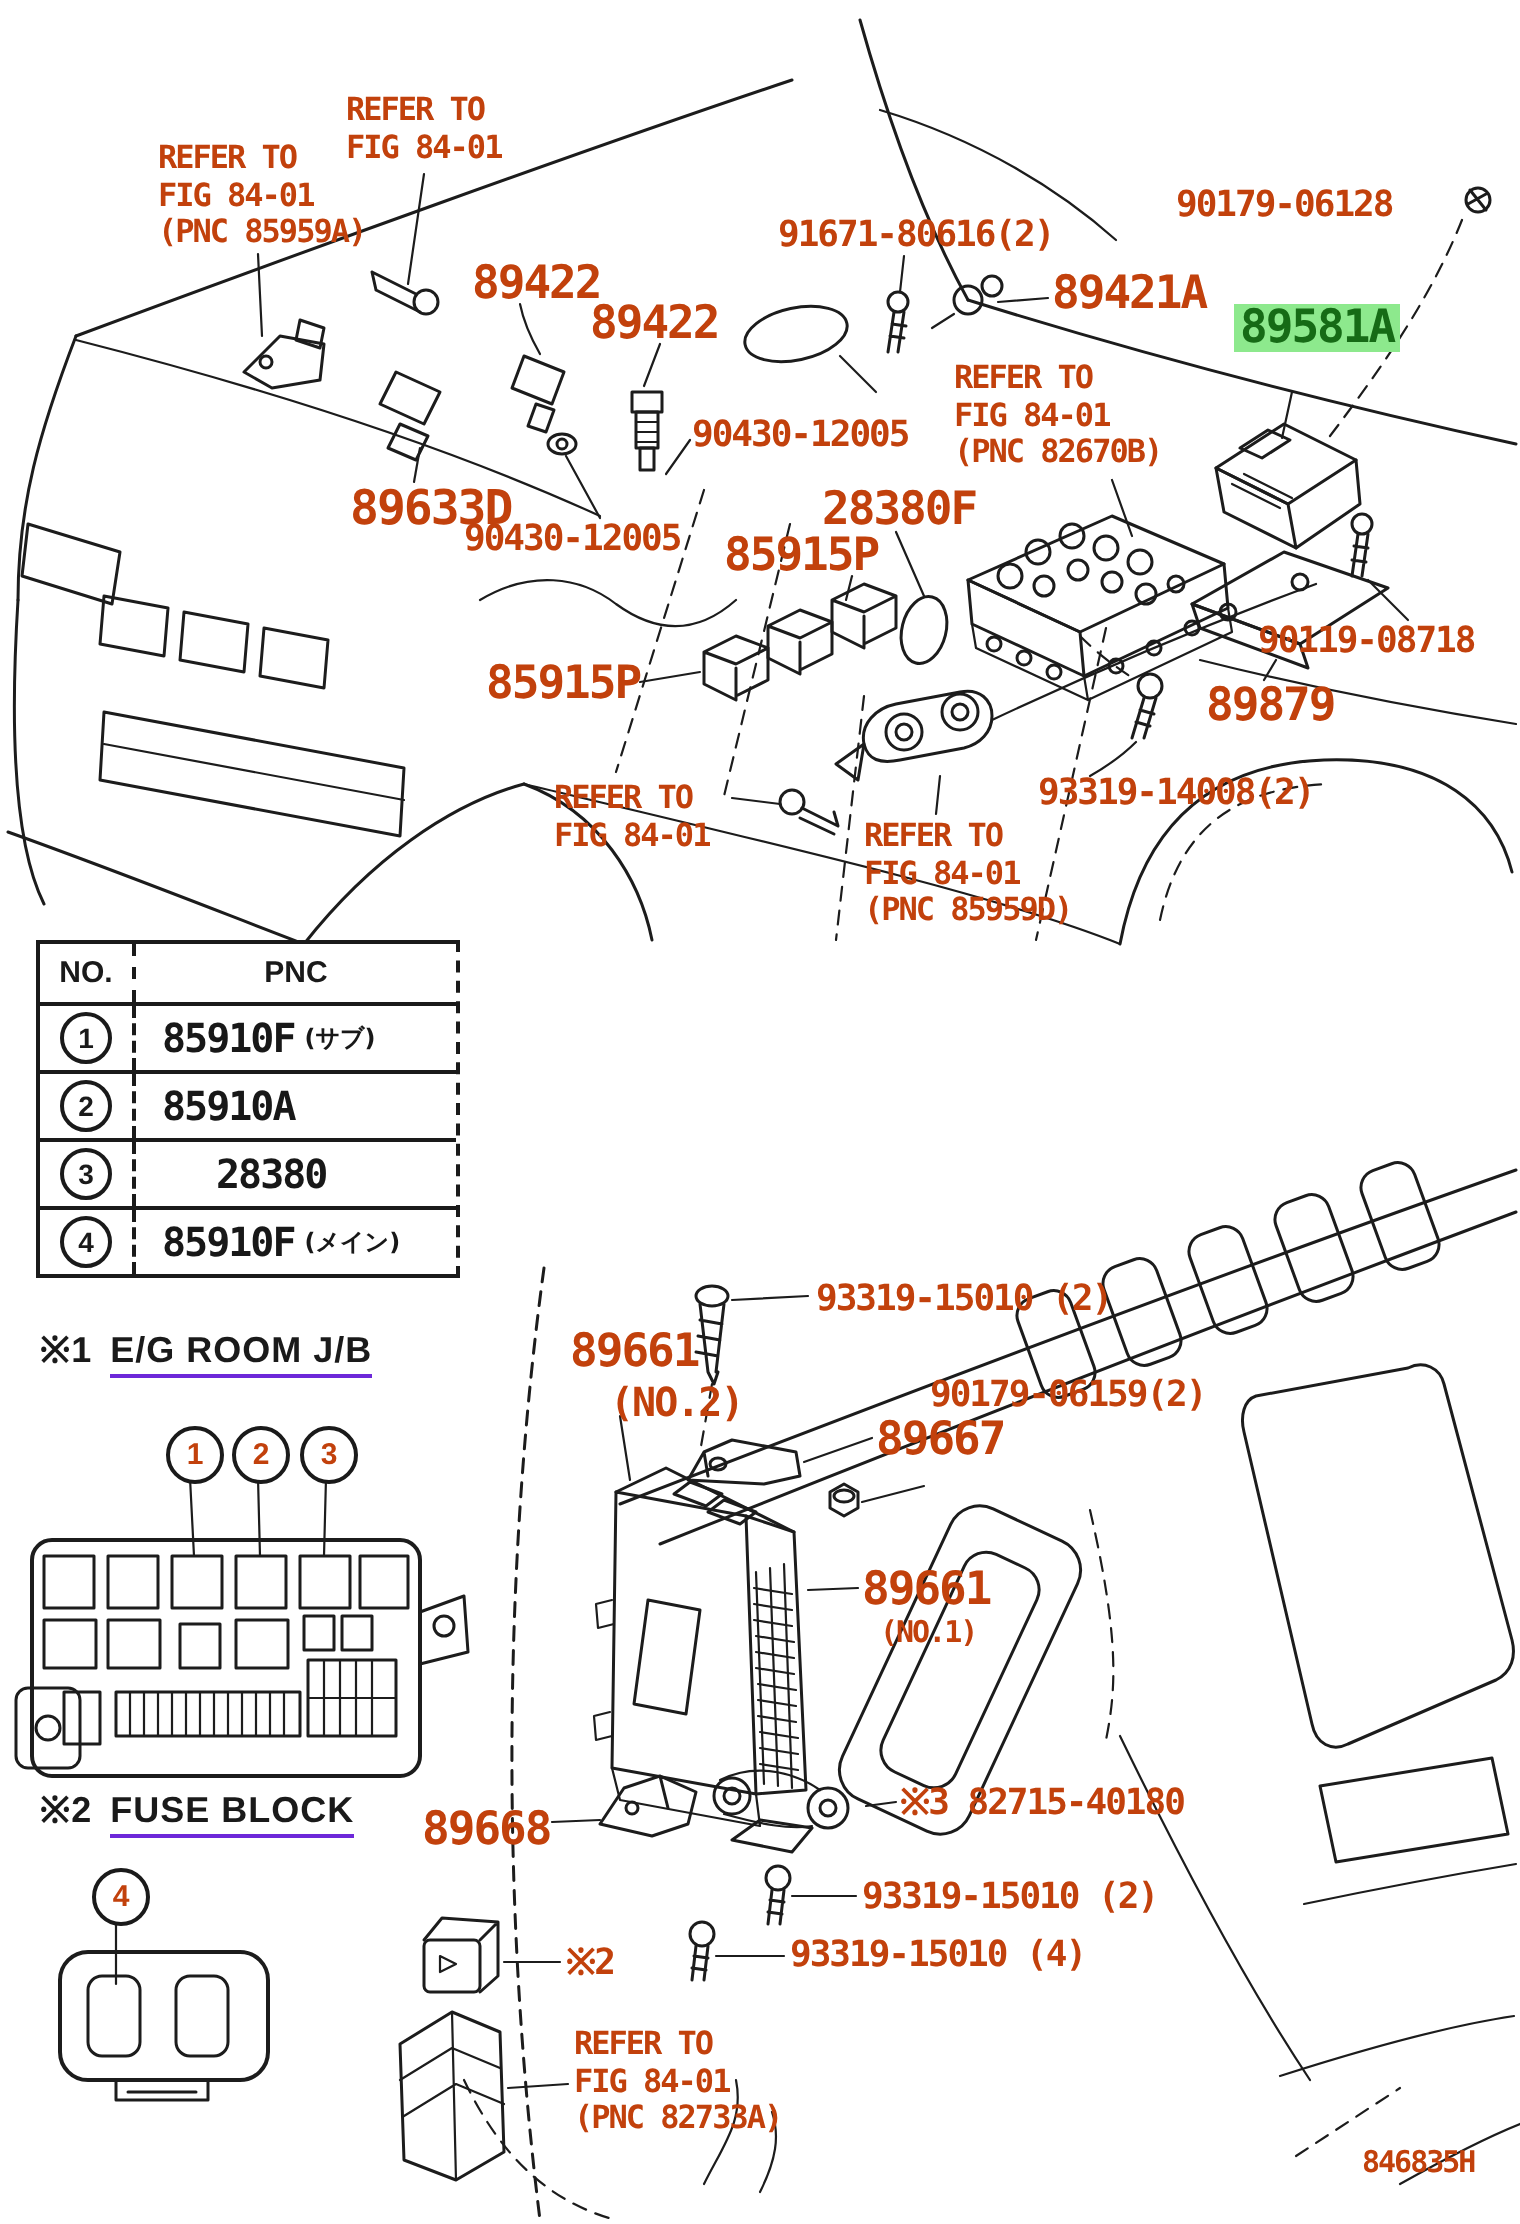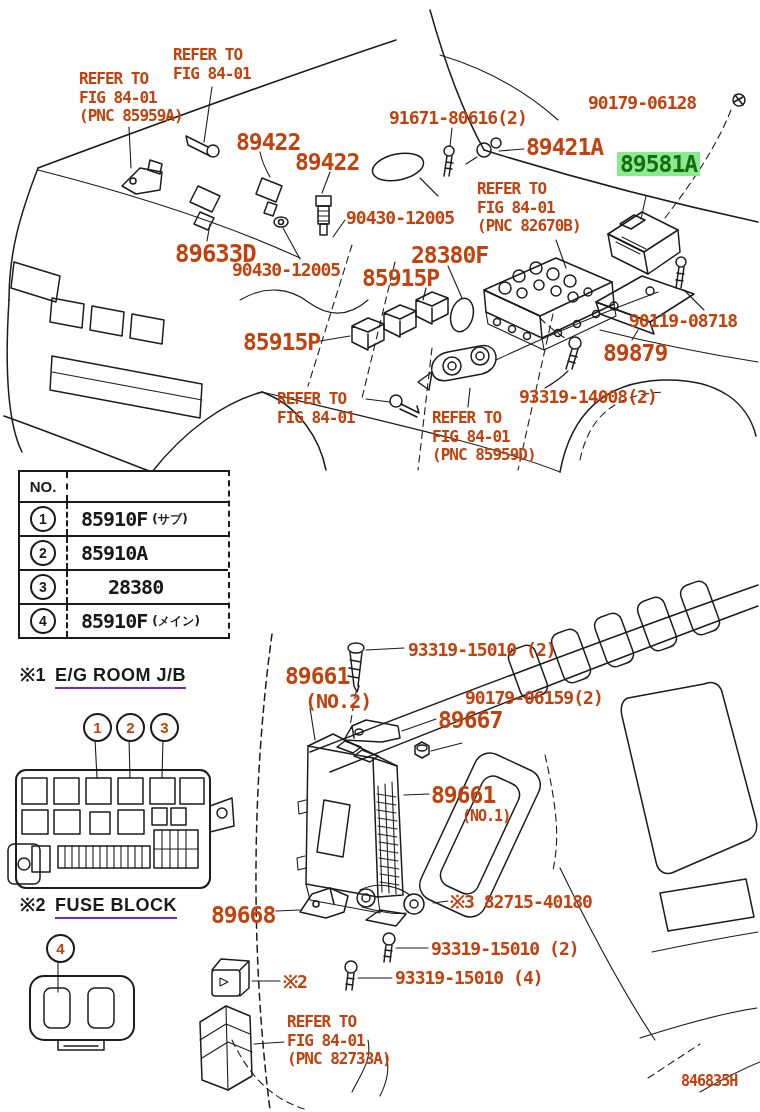--- a/index.html
+++ b/index.html
@@ -13,21 +13,21 @@
   #art .thick{stroke-width:2;}
   .lbl{position:absolute;font-family:"DejaVu Sans Mono",monospace;font-weight:bold;
        color:#c2410c;white-space:pre;line-height:1.16;letter-spacing:-1px;z-index:3;}
   .lbl.hl{background:#8de98d;color:#166b16;padding:0 3px;line-height:1.05;}
   .lbl.co{width:25px;height:25px;border:2.5px solid #1a1a1a;border-radius:50%;
        display:flex;align-items:center;justify-content:center;
        font-family:"Liberation Sans",sans-serif;font-size:15px;letter-spacing:0;background:#fff;}
   
   .pnc-table{position:absolute;left:18px;top:470px;width:208px;border:2.2px solid #1a1a1a;
        border-right:2.2px dashed #1a1a1a;background:#fff;z-index:3;}
-  .t-row{display:flex;border-bottom:2.2px solid #1a1a1a;height:32px;align-items:center;}
+  .t-row{display:flex;border-bottom:2.2px solid #1a1a1a;height:32px;align-items:center;justify-content:flex-end;}
   .t-row:last-child{border-bottom:none;}
   .t-head{height:29px;}
   .c-no{width:46px;flex:none;border-right:2px dashed #1a1a1a;display:flex;align-items:center;
        justify-content:center;height:100%;}
   .c-pnc{flex:1;display:flex;align-items:center;padding-left:13px;height:100%;}
   .h-txt{font-family:"Liberation Sans",sans-serif;font-weight:bold;font-size:15px;color:#1a1a1a;}
   .c-pnc.center{justify-content:center;padding-left:0;}
   .circle-num{width:22px;height:22px;border:2.2px solid #1a1a1a;border-radius:50%;
        display:flex;align-items:center;justify-content:center;
        font-family:"Liberation Sans",sans-serif;font-weight:bold;font-size:14px;color:#1a1a1a;}
@@ -295,20 +295,23 @@
       <path class="thin" d="M254,1044 L284,1042"></path>
       <path class="dash thin" d="M232,1040 C252,1082 278,1102 308,1110"></path>
       <path class="thin" d="M352,1092 C362,1072 372,1060 368,1040 M380,1096 C388,1080 390,1068 386,1056"></path>
     </g>
   </svg>
 
   <div class="pnc-table">
     <div class="t-row t-head">
       <div class="c-no">
           <span class="h-txt">NO.</span>
+        </div>
+      <div class="c-pnc center">
+          <span class="h-txt">PNC</span>
         </div>
     </div>
     <div class="t-row">
       <div class="c-no">
           <span class="circle-num">1</span>
         </div>
       <div class="c-pnc">
           <span class="pnc-val">85910F</span>
           <span class="pnc-note">(サブ)</span>
         </div>
@@ -373,21 +376,21 @@
       <div class="lbl co" style="left: 83px; top: 713px;"><div>1</div></div>
       <div class="lbl co" style="left: 116px; top: 713px;"><div>2</div></div>
       <div class="lbl co" style="left: 150px; top: 713px;"><div>3</div></div>
       <div class="lbl co" style="left: 46px; top: 934px;"><div>4</div></div>
       <div class="lbl" style="left: 408px; top: 640px; font-size: 18px;"><div>93319-15010 (2)</div></div>
       <div class="lbl" style="left: 285px; top: 663px; font-size: 23px;"><div>89661</div></div>
       <div class="lbl" style="left: 289px; top: 690px; font-size: 20px; margin-left: 16px;"><div>(NO.2)</div></div>
       <div class="lbl" style="left: 438px; top: 707px; font-size: 23px;"><div>89667</div></div>
       <div class="lbl" style="left: 465px; top: 688px; font-size: 18px;"><div>90179-06159(2)</div></div>
       <div class="lbl" style="left: 431px; top: 782px; font-size: 23px;"><div>89661</div></div>
-      <div class="lbl" style="left: 462px; top: 808px; font-size: 15px;"><div>(NO.1)</div></div>
+      <div class="lbl" style="left: 440px; top: 808px; font-size: 15px;"><div>(NO.1)</div></div>
       <div class="lbl" style="left: 211px; top: 902px; font-size: 23px;"><div>89668</div></div>
       <div class="lbl" style="left: 450px; top: 892px; font-size: 18px;"><div>※3 82715-40180</div></div>
       <div class="lbl" style="left: 431px; top: 939px; font-size: 18px;"><div>93319-15010 (2)</div></div>
       <div class="lbl" style="left: 395px; top: 968px; font-size: 18px;"><div>93319-15010 (4)</div></div>
       <div class="lbl" style="left: 283px; top: 972px; font-size: 18px;"><div>※2</div></div>
       <div class="lbl" style="left: 287px; top: 1013px; font-size: 16px;"><div>REFER TO</div><div>FIG 84-01</div><div>(PNC 82733A)</div></div>
       <div class="lbl" style="left: 681px; top: 1073px; font-size: 15px;"><div>846835H</div></div>
     </div>
 
 </div>

